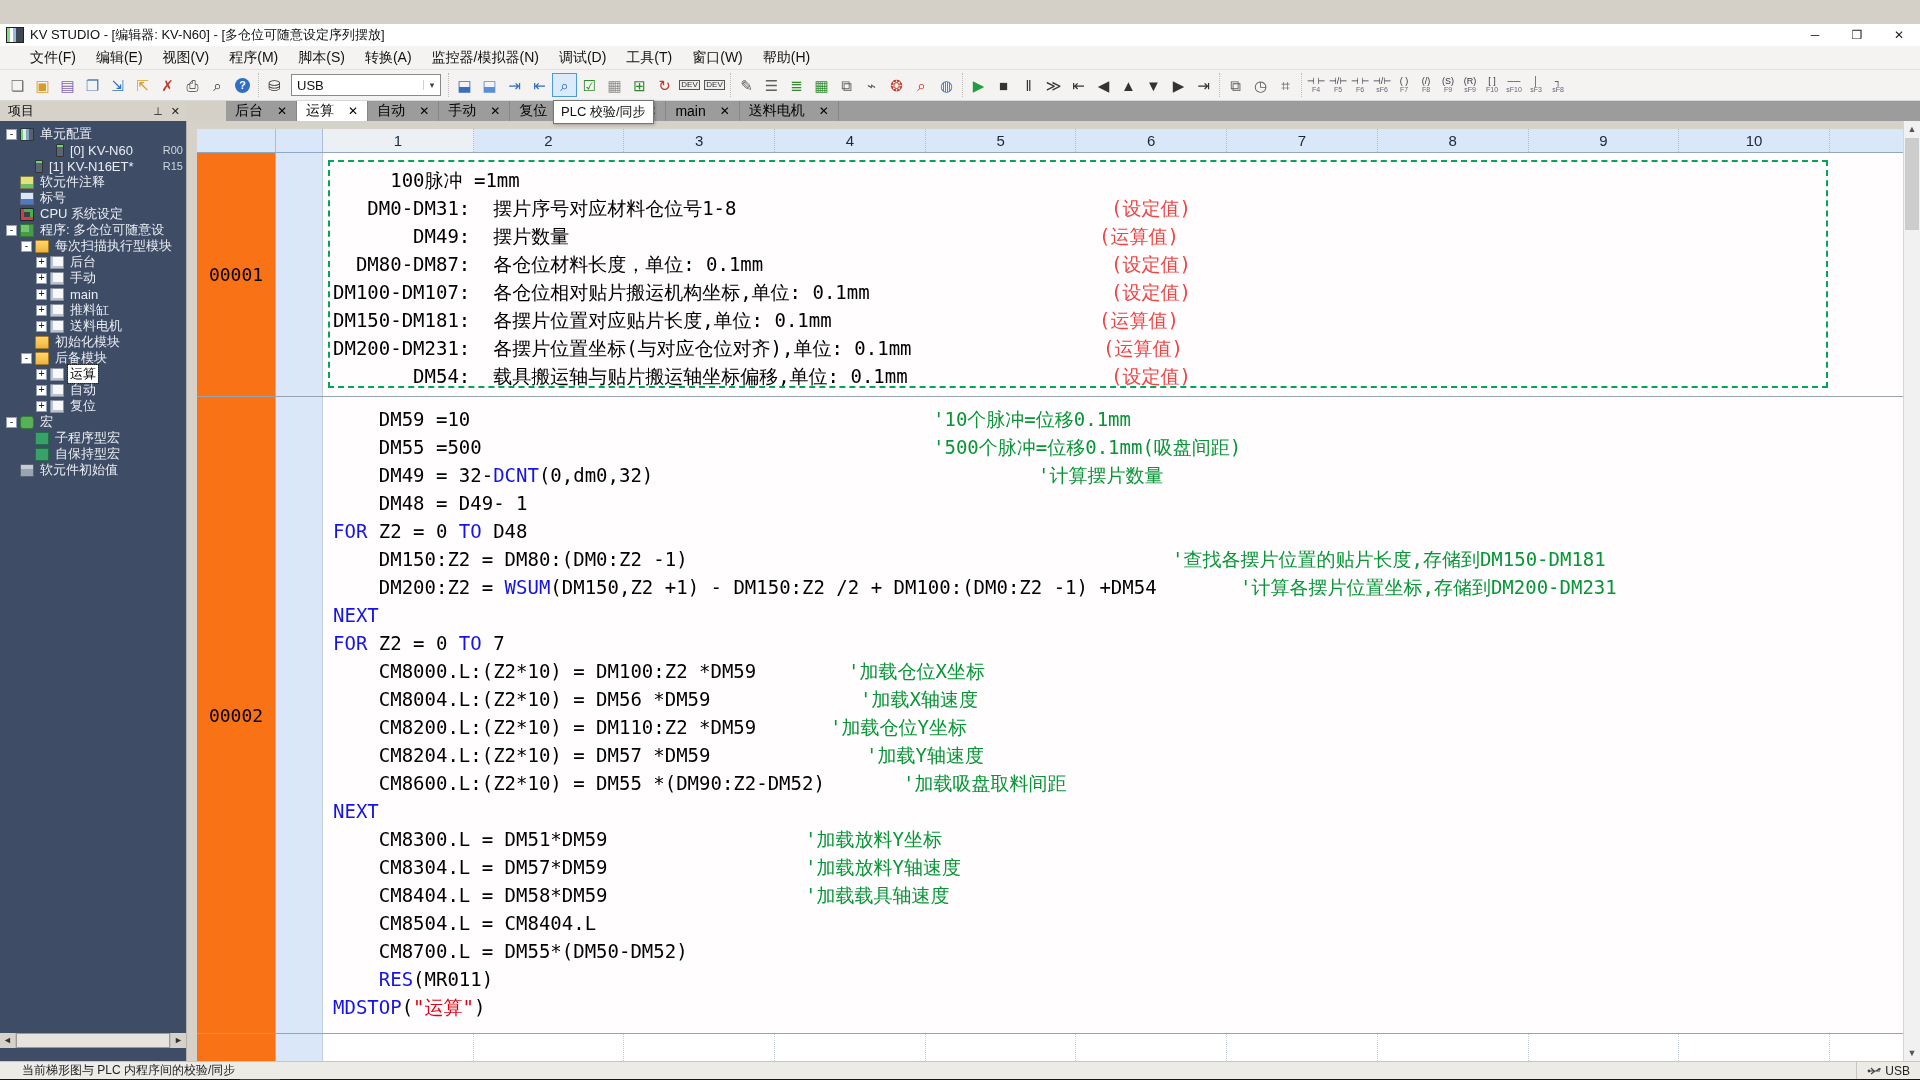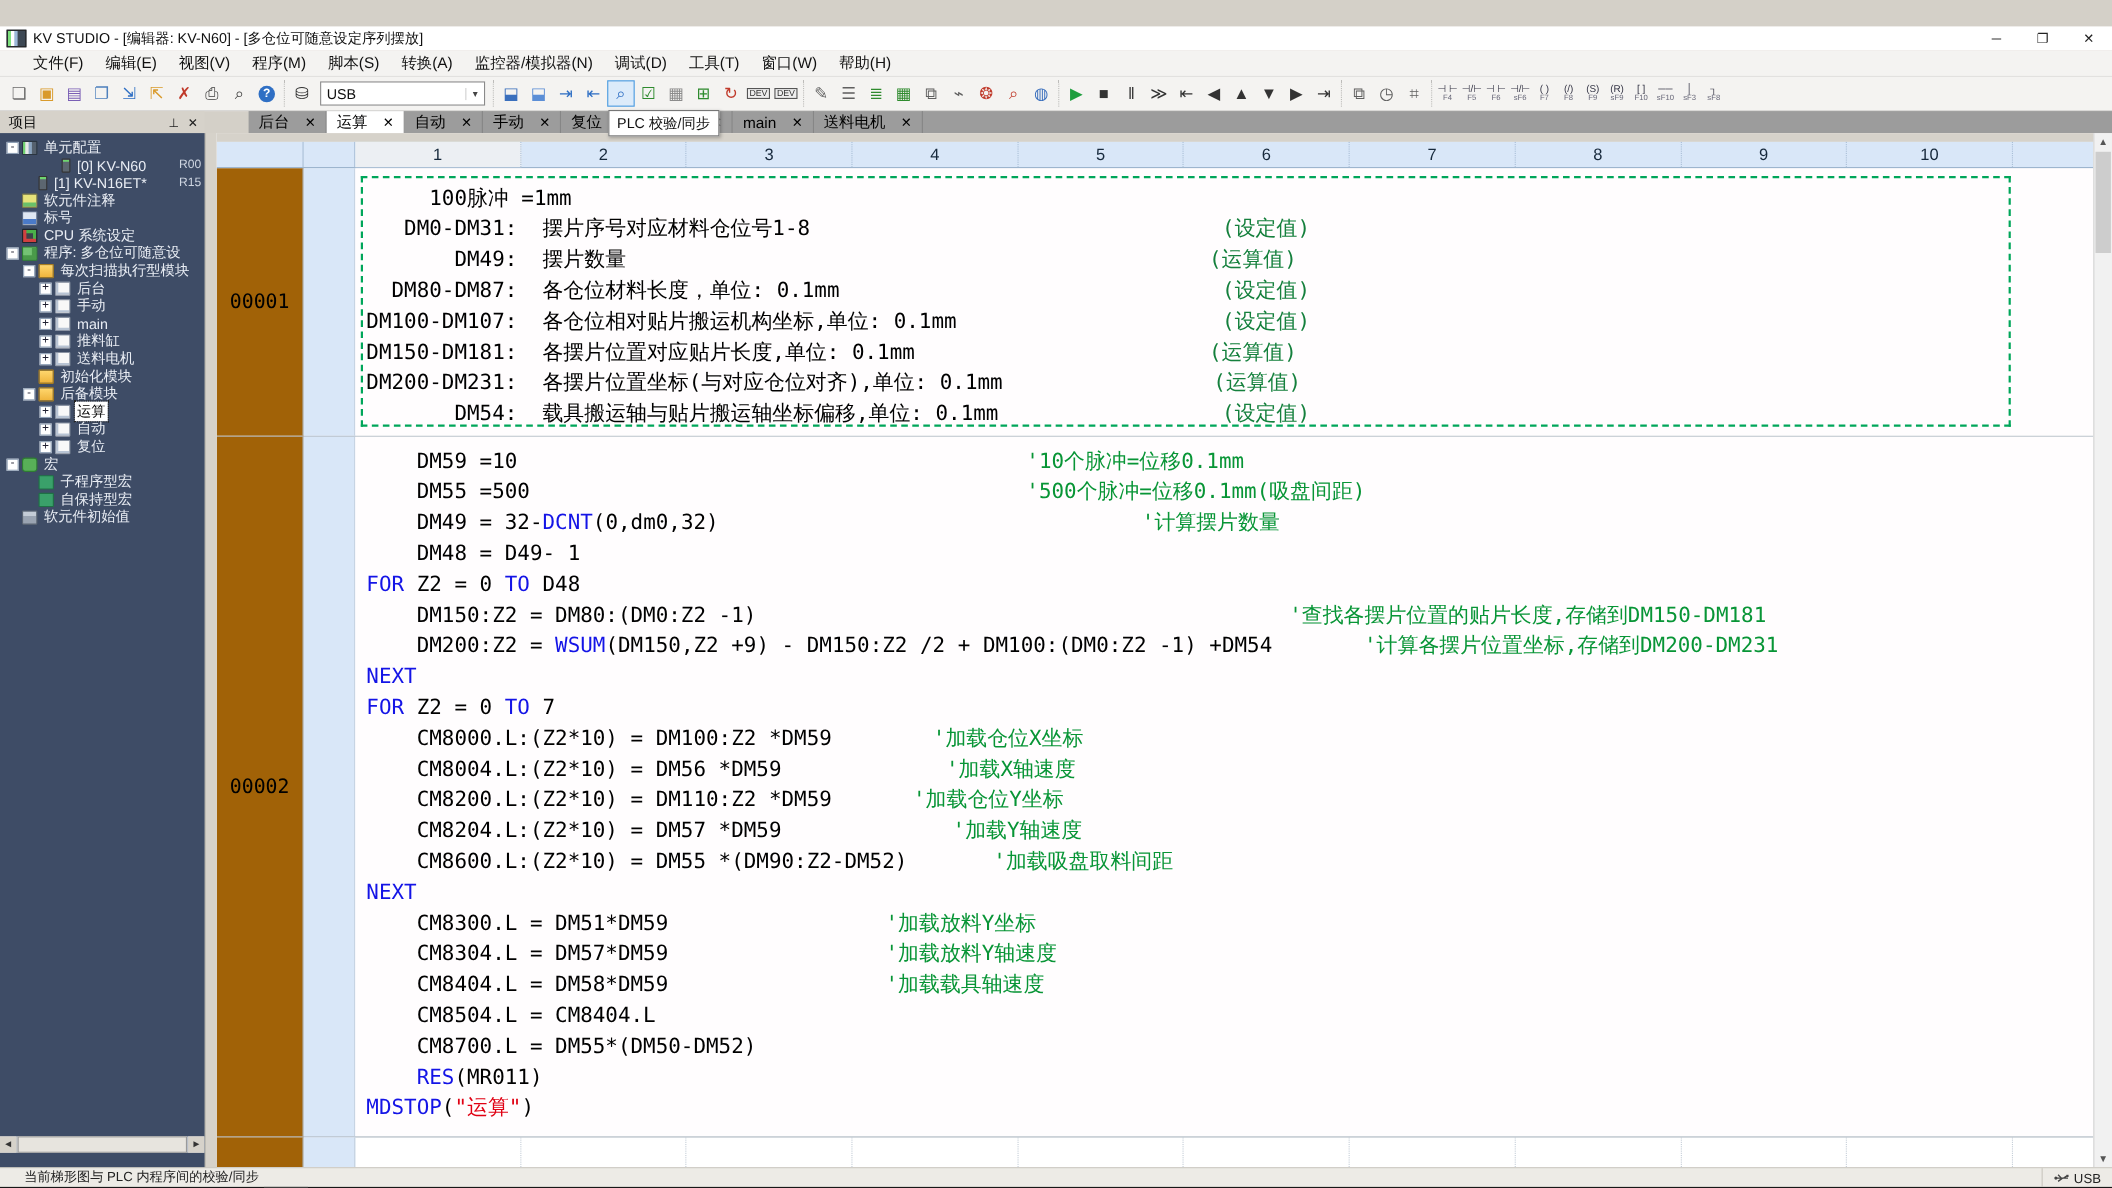--- a/index.html
+++ b/index.html
@@ -65,31 +65,31 @@
   
   .editor{flex:1;position:relative;background:#fff;overflow:hidden;}
   .edtop{height:8px;background:#d6d2ca;}
   .edgrid{position:absolute;left:0;top:8px;right:17px;bottom:0;}
   .edheader{height:24px;display:flex;background:#d9e7f8;border-bottom:1px solid #8ea8c4;box-sizing:border-box;font-size:15px;color:#17293c;}
   .gh{width:79px;border-right:1px solid #a9bed6;box-sizing:border-box;}
   .bh{width:47px;border-right:1px solid #a9bed6;box-sizing:border-box;}
   .ch{width:150.7px;display:flex;align-items:center;justify-content:center;border-right:1px dotted #a9bed6;box-sizing:border-box;}
   .ch.first{background:#eceff3;}
   .blk{display:flex;border-bottom:1px solid #97a4b0;box-sizing:border-box;}
-  .gut{width:79px;display:flex;align-items:center;justify-content:center;background:#a16207;border-right:1px solid #a9b6c2;
+  .gut{width:79px;display:flex;align-items:center;justify-content:center;background:#f97316;border-right:1px solid #a9b6c2;
     font-family:"DejaVu Sans Mono","Liberation Mono",monospace;font-size:18px;color:#000;box-sizing:border-box;flex:none;}
   .bcol{width:47px;background:#d9e7f8;border-right:1px solid #c2cfde;box-sizing:border-box;flex:none;}
   .bcontent{flex:1;position:relative;background:#fffdfe;overflow:hidden;}
   .dashbox{position:absolute;left:5px;top:7px;width:1500px;height:228px;border:2px dashed #00a65a;box-sizing:border-box;}
   .codewrap{position:absolute;left:10px;right:0;}
   .cl{position:relative;height:28px;font-family:"DejaVu Sans Mono","Liberation Mono",monospace;font-size:19px;line-height:28px;white-space:pre;color:#000;}
   .cl .k{color:#1414e6;}
   .cl .s{color:#e00013;}
   .cl .c{position:absolute;top:0;color:#089536;}
-  .cl .n{position:absolute;top:0;color:#15803d;}
+  .cl .n{position:absolute;top:0;color:#ef4444;}
   .footrow{display:flex;height:27px;}
   .fcell{width:150.7px;border-right:1px dotted #c3ccd6;box-sizing:border-box;height:100%;}
   .vscroll{position:absolute;right:0;top:0;bottom:0;width:17px;background:#f1f1f1;border-left:1px solid #d5d5d5;box-sizing:border-box;}
   .vscroll .va{height:16px;text-align:center;font-size:9px;color:#555;line-height:16px;}
   .vscroll .vthumb{position:absolute;left:1px;right:1px;top:17px;height:92px;background:#cdcdcd;}
   .vscroll .vadown{position:absolute;bottom:0;left:0;right:0;}
   
   .tooltip{position:absolute;left:553px;top:100px;background:#ffffff;border:1px solid #767676;padding:2px 7px;
     font-size:13px;color:#111;z-index:50;box-shadow:1px 1px 3px rgba(0,0,0,.25);}
   
@@ -547,21 +547,21 @@
           <div class="gut">00002</div>
           <div class="bcol"></div>
           <div class="bcontent">
             <div class="codewrap" style="top: 8px;">
               <div class="cl"><span>    DM59 =10</span><span class="c" style="left: 600px;">'10个脉冲=位移0.1mm</span></div>
               <div class="cl"><span>    DM55 =500</span><span class="c" style="left: 600px;">'500个脉冲=位移0.1mm(吸盘间距)</span></div>
               <div class="cl"><span>    DM49 = 32-</span><span class="k">DCNT</span><span>(0,dm0,32)</span><span class="c" style="left: 705px;">'计算摆片数量</span></div>
               <div class="cl"><span>    DM48 = D49- 1</span></div>
               <div class="cl"><span class="k">FOR</span><span> Z2 = 0 </span><span class="k">TO</span><span> D48</span></div>
               <div class="cl"><span>    DM150:Z2 = DM80:(DM0:Z2 -1)</span><span class="c" style="left: 839px;">'查找各摆片位置的贴片长度,存储到DM150-DM181</span></div>
-              <div class="cl"><span>    DM200:Z2 = </span><span class="k">WSUM</span><span>(DM150,Z2 +9) - DM150:Z2 /2 + DM100:(DM0:Z2 -1) +DM54</span><span class="c" style="left: 907px;">'计算各摆片位置坐标,存储到DM200-DM231</span></div>
+              <div class="cl"><span>    DM200:Z2 = </span><span class="k">WSUM</span><span>(DM150,Z2 +1) - DM150:Z2 /2 + DM100:(DM0:Z2 -1) +DM54</span><span class="c" style="left: 907px;">'计算各摆片位置坐标,存储到DM200-DM231</span></div>
               <div class="cl"><span class="k">NEXT</span></div>
               <div class="cl"><span class="k">FOR</span><span> Z2 = 0 </span><span class="k">TO</span><span> 7</span></div>
               <div class="cl"><span>    CM8000.L:(Z2*10) = DM100:Z2 *DM59</span><span class="c" style="left: 515px;">'加载仓位X坐标</span></div>
               <div class="cl"><span>    CM8004.L:(Z2*10) = DM56 *DM59</span><span class="c" style="left: 527px;">'加载X轴速度</span></div>
               <div class="cl"><span>    CM8200.L:(Z2*10) = DM110:Z2 *DM59</span><span class="c" style="left: 497px;">'加载仓位Y坐标</span></div>
               <div class="cl"><span>    CM8204.L:(Z2*10) = DM57 *DM59</span><span class="c" style="left: 533px;">'加载Y轴速度</span></div>
               <div class="cl"><span>    CM8600.L:(Z2*10) = DM55 *(DM90:Z2-DM52)</span><span class="c" style="left: 570px;">'加载吸盘取料间距</span></div>
               <div class="cl"><span class="k">NEXT</span></div>
               <div class="cl"><span>    CM8300.L = DM51*DM59</span><span class="c" style="left: 472px;">'加载放料Y坐标</span></div>
               <div class="cl"><span>    CM8304.L = DM57*DM59</span><span class="c" style="left: 472px;">'加载放料Y轴速度</span></div>

